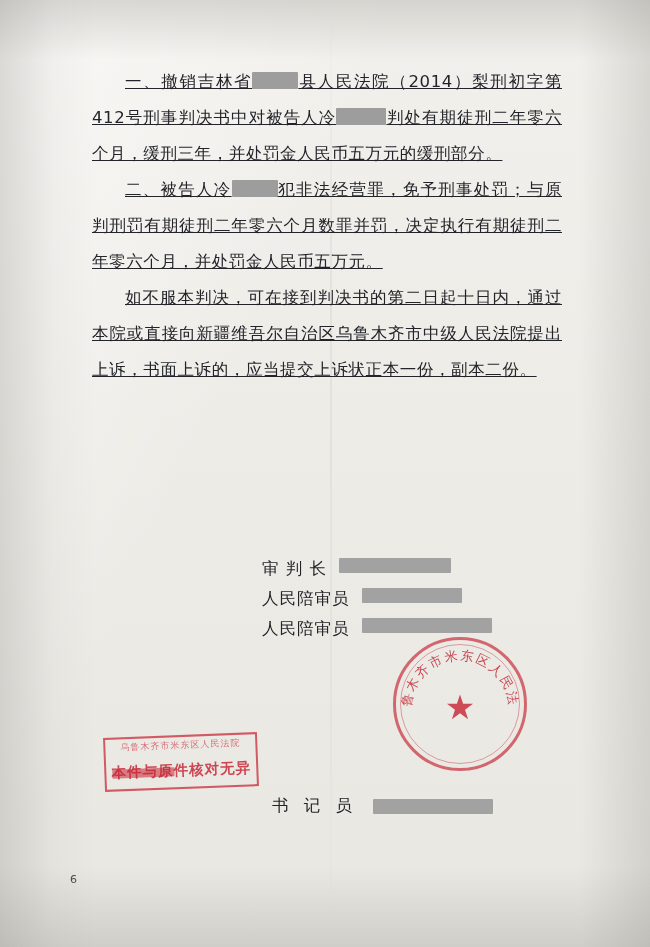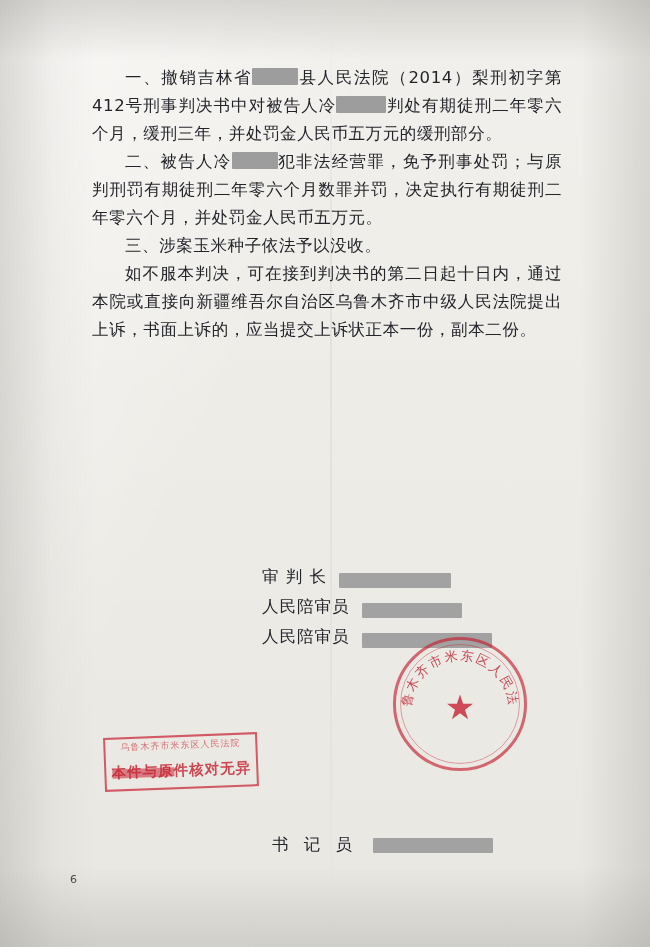--- a/index.html
+++ b/index.html
@@ -63,26 +63,27 @@
   
   .doc-body {
     position: absolute;
     left: 92px;
     top: 64px;
     width: 470px;
   }
   .para {
     font-family: "DejaVu Sans", sans-serif;
     font-size: 16.5px;
-    line-height: 28px;
+    line-height: 36px;
     color: #23242a;
     letter-spacing: 0.6px;
     text-align: justify;
     margin: 0 0 0 0;
     white-space: normal;
+    text-decoration: underline;
   }
   .para.indent {
     text-indent: 33px;
   }
   .redact {
     display: inline-block;
     background: #9d9d9d;
     border-radius: 1px;
     vertical-align: -2px;
     height: 17px;
@@ -92,21 +93,21 @@
 
   
   .sig-block {
     position: absolute;
     left: 262px;
     top: 558px;
     width: 330px;
   }
   .sig-row {
     display: flex;
-    align-items: flex-end;
+    align-items: flex-start;
     height: 30px;
   }
   .sig-label {
     font-size: 16.5px;
     color: #23242a;
     letter-spacing: 1px;
     white-space: nowrap;
     font-family: "DejaVu Sans", sans-serif;
   }
   .sig-bar {
@@ -128,21 +129,21 @@
     letter-spacing: 5px;
     color: #23242a;
     white-space: nowrap;
     font-family: "DejaVu Sans", sans-serif;
   }
 
   
   .clerk-row {
     position: absolute;
     left: 272px;
-    top: 834px;
+    top: 795px;
     display: flex;
     align-items: center;
   }
   .clerk-label {
     font-size: 16.5px;
     letter-spacing: 5px;
     color: #23242a;
     white-space: nowrap;
     font-family: "DejaVu Sans", sans-serif;
   }
@@ -274,21 +275,20 @@
   <div class="shade-bottom"></div>
   <div class="fold"></div>
 
   <div class="doc-body">
 
     <p class="para indent">一、撤销吉林省<span class="redact w1"></span>县人民法院（2014）梨刑初字第412号刑事判决书中对被告人冷<span class="redact w2"></span>判处有期徒刑二年零六个月，缓刑三年，并处罚金人民币五万元的缓刑部分。</p>
 
     <p class="para indent">二、被告人冷<span class="redact w1"></span>犯非法经营罪，免予刑事处罚；与原判刑罚有期徒刑二年零六个月数罪并罚，决定执行有期徒刑二年零六个月，并处罚金人民币五万元。</p>
 
 
-    <p class="para indent">三、涉案玉米种子依法予以没收。</p>
 
     <p class="para indent">如不服本判决，可在接到判决书的第二日起十日内，通过本院或直接向新疆维吾尔自治区乌鲁木齐市中级人民法院提出上诉，书面上诉的，应当提交上诉状正本一份，副本二份。</p>
 
   </div>
 
   <div class="sig-block">
     <div class="sig-row">
       <span class="sig-label">审 判 长</span>
       <span class="sig-bar bar-a"></span>
     </div>

